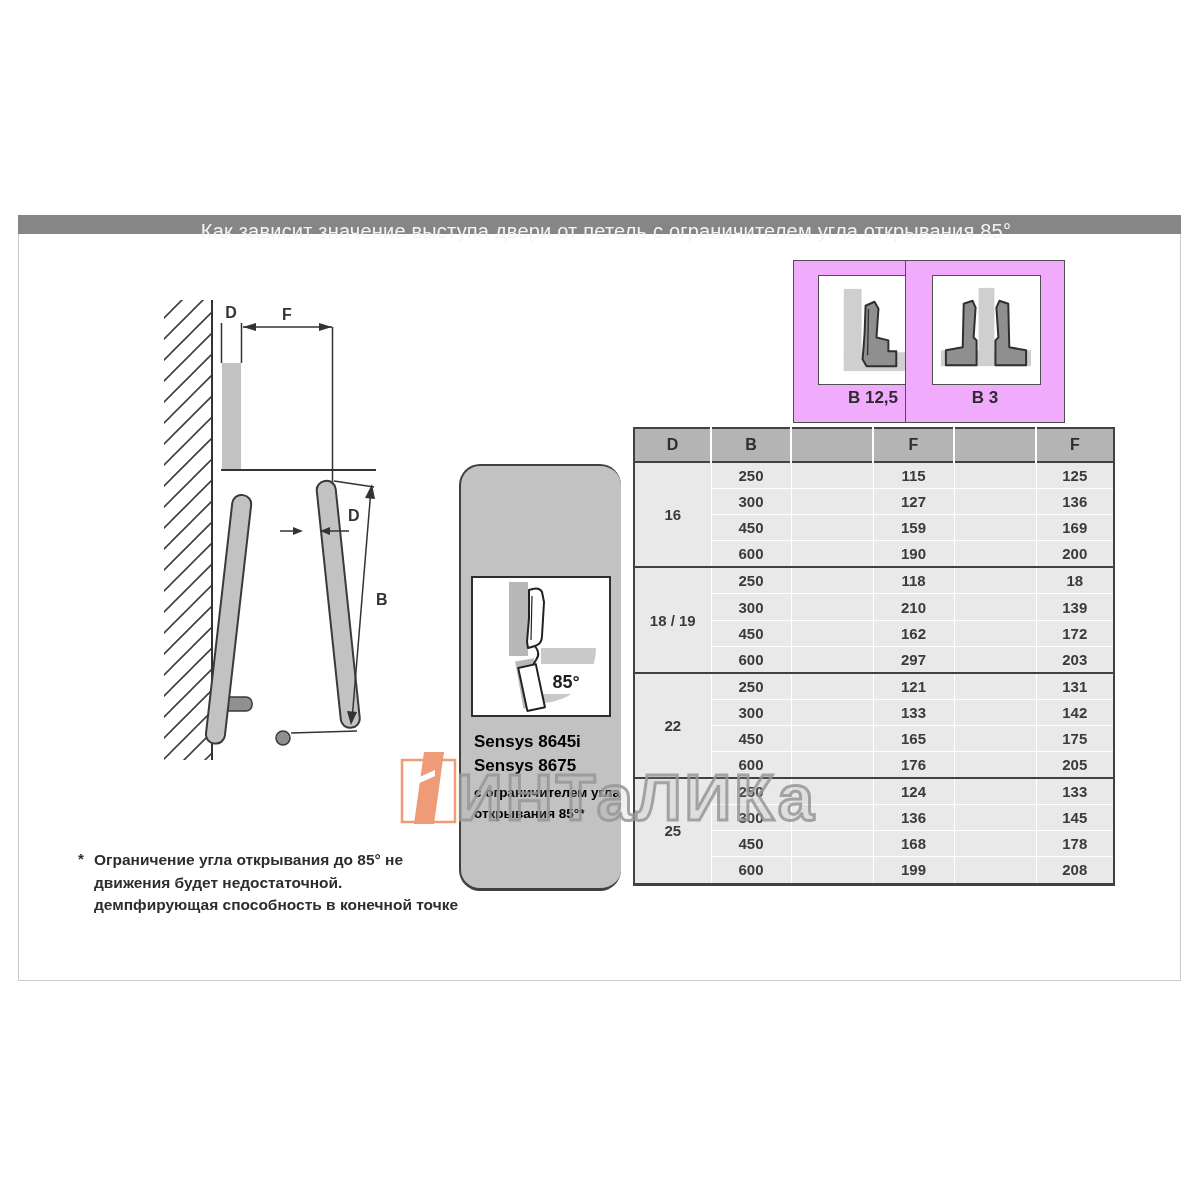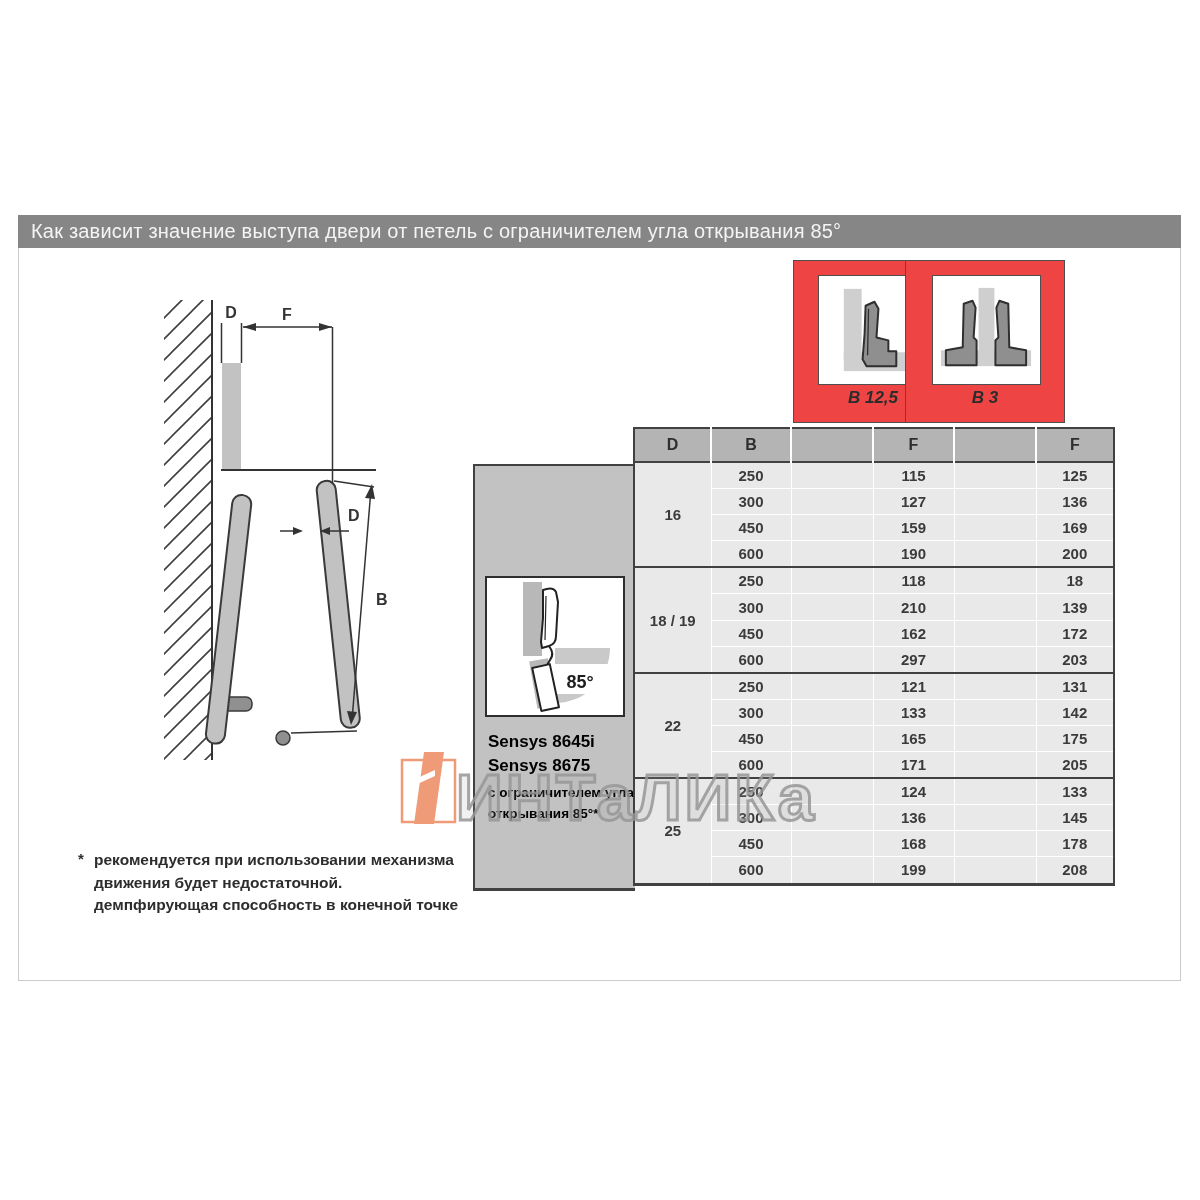--- a/index.html
+++ b/index.html
@@ -1,50 +1,50 @@
 <!DOCTYPE html>
 <html><head>
 <meta charset="utf-8">
 <style>
   html,body{margin:0;padding:0;background:#fff;}
   .page{position:relative;width:1200px;height:1200px;background:#fff;overflow:hidden;
         font-family:"Liberation Sans",sans-serif;}
   .frame{position:absolute;left:18px;top:215px;width:1163px;height:766px;
          border:1px solid #cbcbcb;border-top:none;box-sizing:border-box;background:#fff;}
-  .titlebar{position:absolute;left:18px;top:215px;width:1163px;height:33px;
+  .titlebar{position:absolute;left:18px;top:215px;width:1163px;height:19px;
             background:#868686;color:#f4f4f4;font-size:20px;line-height:33px;
-            padding-left:13px;box-sizing:border-box;letter-spacing:.2px;white-space:nowrap;z-index:2;}
+            padding-left:13px;box-sizing:border-box;letter-spacing:.2px;white-space:nowrap;z-index:2;text-align:center;}
 
   
   .diagram{position:absolute;left:150px;top:290px;z-index:1;}
 
   
-  .hingebox{position:absolute;top:260px;width:160px;height:163px;background:#ef4444;
-            border:1.5px solid #4f4f4f;box-sizing:border-box;z-index:1;font-style:italic;}
+  .hingebox{position:absolute;top:260px;width:160px;height:163px;background:#f0abfc;
+            border:1.5px solid #4f4f4f;box-sizing:border-box;z-index:1;}
   .hingebox .inner{position:absolute;background:#fff;border:1.5px solid #4f4f4f;box-sizing:border-box;}
   .hingebox .blabel{position:absolute;left:0;width:100%;top:127px;text-align:center;
                     font-weight:bold;font-size:17px;color:#2c2c2c;}
   #box1{left:793px;} #box1 .inner{left:24px;top:14px;width:114px;height:110px;}
   #box2{left:905px;} #box2 .inner{left:26px;top:14px;width:109px;height:110px;}
 
   
   .htable{position:absolute;left:633px;top:427px;z-index:1;}
   table{border-collapse:collapse;table-layout:fixed;width:480px;
         border:2px solid #414141;border-bottom:3px solid #414141;}
   th{background:#b4b4b4;height:32px;font-weight:bold;font-size:16px;color:#2e2e2e;padding:0;}
   th + th{border-left:2px solid #fff;}
   thead{border-bottom:2.5px solid #414141;}
   tbody + tbody{border-top:2.5px solid #414141;}
   td{background:#e9e9e9;height:25.1px;text-align:center;font-weight:bold;font-size:15px;
      color:#3b3b3b;border-left:1.5px solid #fff;border-top:1.5px solid #fff;padding:0;}
 
   
-  .sidebar{position:absolute;left:473px;top:464px;width:162px;height:427px;background:#c2c2c2;
+  .sidebar{position:absolute;left:459px;top:464px;width:162px;height:427px;background:#c2c2c2;
            border-top:2px solid #414141;border-left:2px solid #414141;border-bottom:3px solid #414141;
-           box-sizing:border-box;z-index:1;}
+           box-sizing:border-box;z-index:1;border-radius:21px;}
   .anglebox{position:absolute;left:10px;top:110px;width:140px;height:141px;background:#fff;
             border:2px solid #2e2e2e;box-sizing:border-box;}
   .sensys{position:absolute;left:13px;top:264px;color:#000000;}
   .sensys .big{font-weight:bold;font-size:17px;line-height:24px;}
   .sensys .small{font-weight:bold;font-size:13.5px;line-height:21px;}
 
   
   .footnote{position:absolute;left:78px;top:849px;width:380px;z-index:1;}
   .fn-star{position:absolute;left:0;top:1px;font-weight:bold;font-size:15px;color:#2d2d2d;}
   .fn-lines{margin-left:16px;}
@@ -266,21 +266,21 @@
       <tr>
         <td>450</td>
             <td></td>
         <td>165</td>
             <td></td>
         <td>175</td>
           </tr>
       <tr>
         <td>600</td>
             <td></td>
-        <td>171</td>
+        <td>176</td>
             <td></td>
         <td>205</td>
           </tr>
     </tbody>
     <tbody>
       <tr>
         <td rowspan="4">25</td>
         <td>250</td>
             <td></td>
         <td>124</td>
@@ -308,21 +308,21 @@
             <td></td>
         <td>208</td>
           </tr>
     </tbody>
   </table>
   </div>
 
   <div class="footnote">
     <span class="fn-star">*</span>
     <div class="fn-lines">
-      <div>рекомендуется при использовании механизма</div>
+      <div>Ограничение угла открывания до 85° не</div>
       <div>движения будет недостаточной.</div>
       <div>демпфирующая способность в конечной точке</div>
     </div>
   </div>
 
   <svg class="wm-logo" width="62" height="76" viewBox="0 0 62 76">
     <rect x="3" y="10" width="53" height="62" fill="none" stroke="#f09b78" stroke-width="2.5"></rect>
     <polygon points="15,74 35,74 45,2 25,2" fill="#f09b78"></polygon>
     <polygon points="14,30 36,20 36,26 14,36" fill="#ffffff"></polygon>
   </svg>

